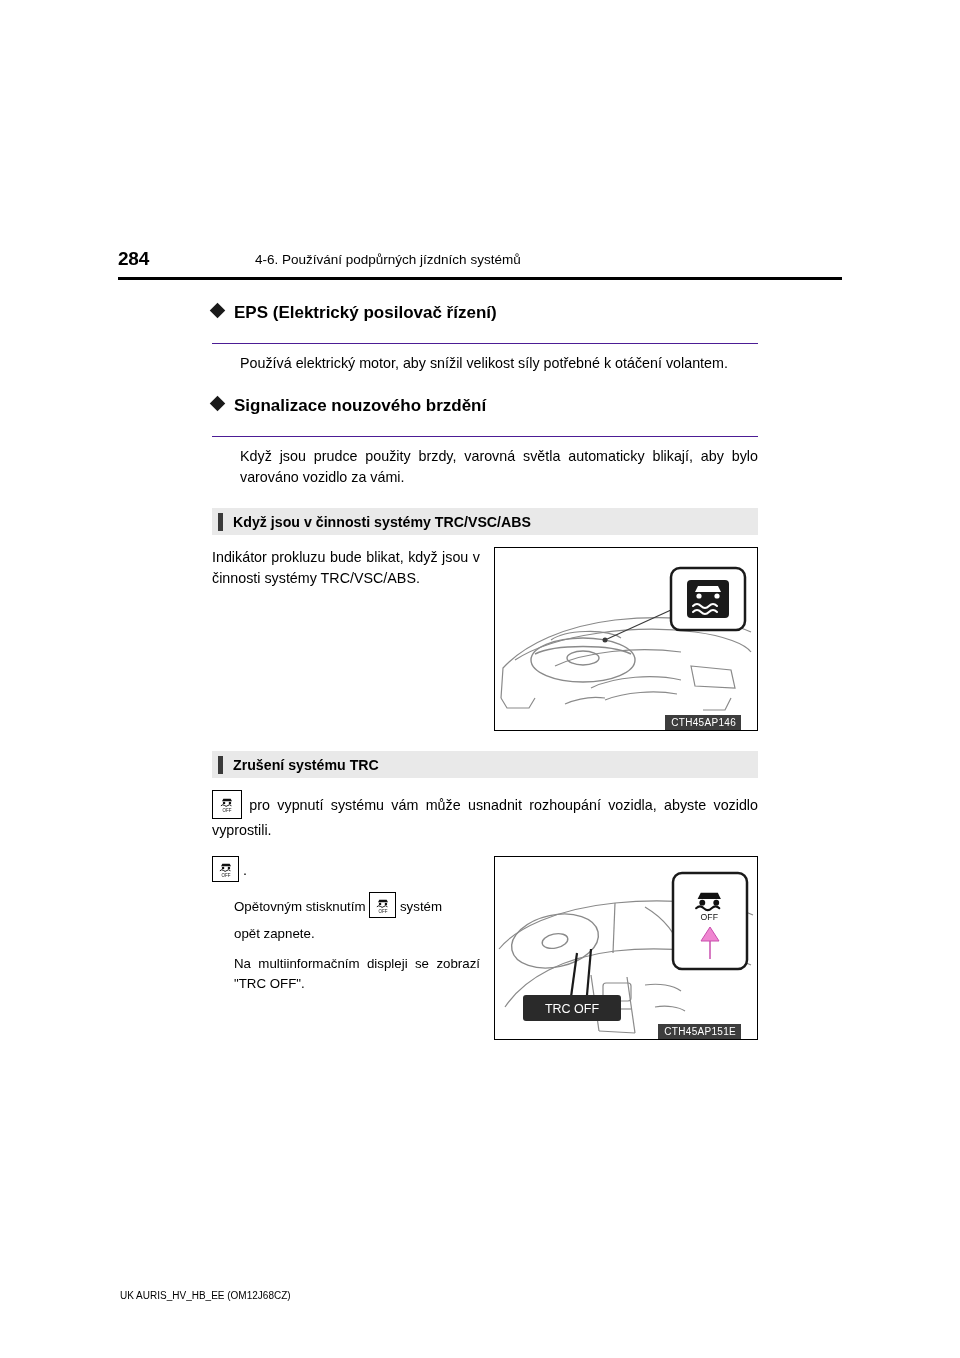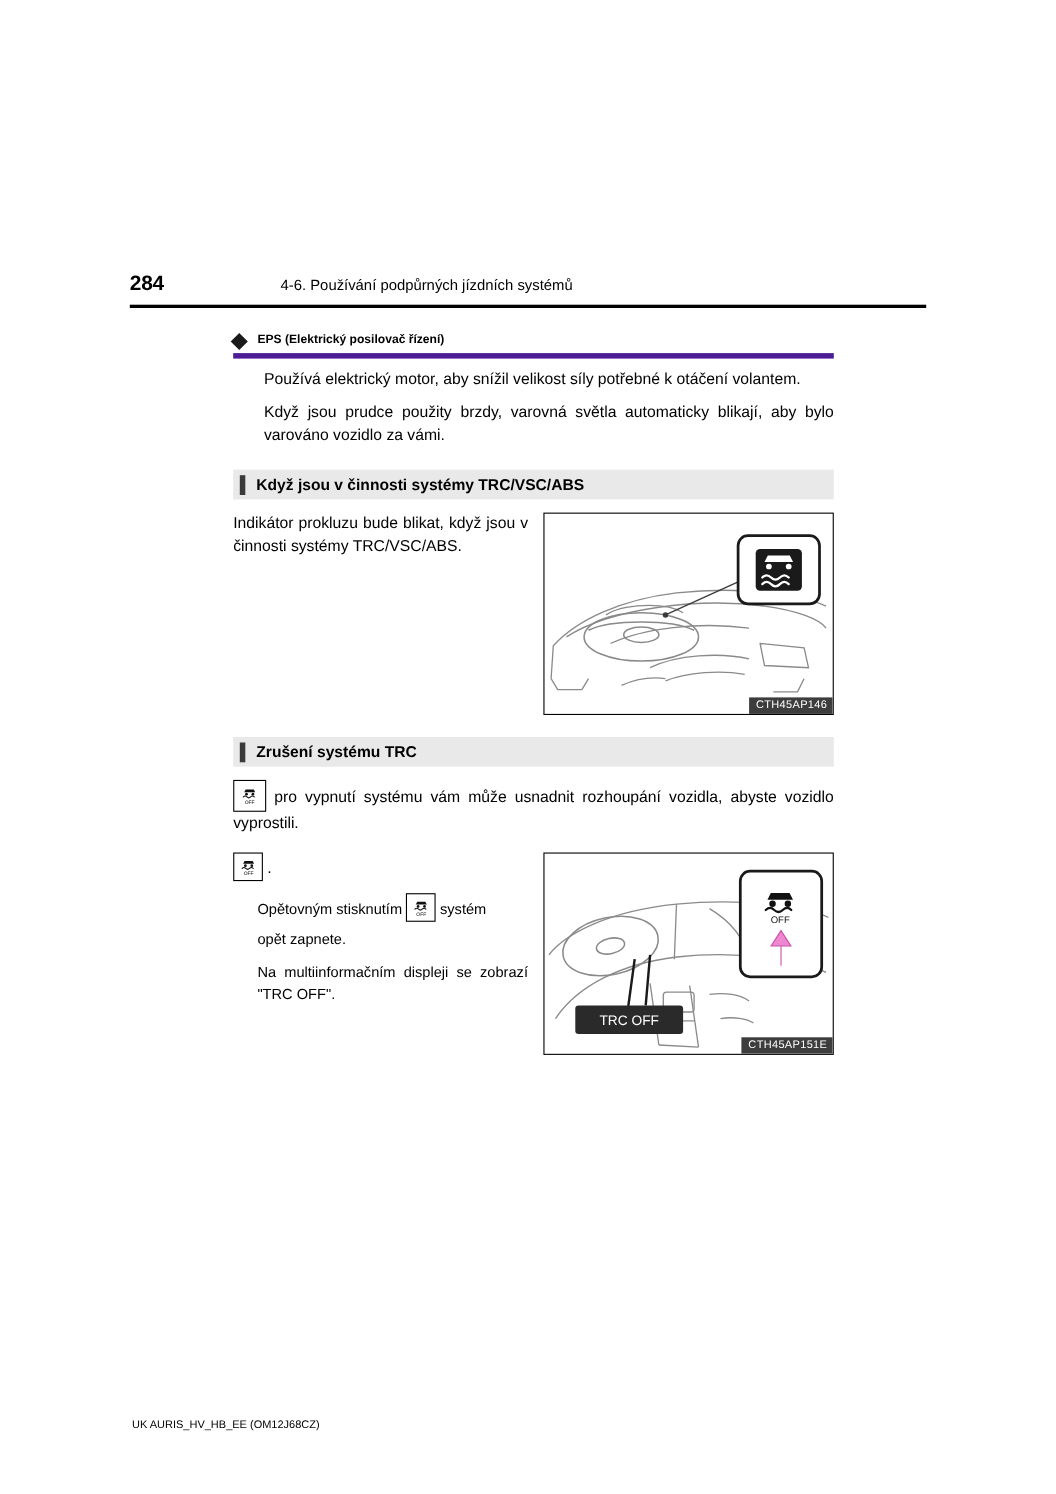--- a/index.html
+++ b/index.html
@@ -56,25 +56,25 @@
   
   .content {
     position: absolute;
     left: 212px;
     top: 250px;
     width: 546px;
   }
   .diamond-head {
     position: relative;
     padding-left: 22px;
-    font-size: 11px;
+    font-size: 17px;
     font-weight: bold;
     margin-top: 10px;
-    padding-bottom: 6px;
-    border-bottom: 5px solid #4c1d95;
+    padding-bottom: 20px;
+    border-bottom: 1px solid #4c1d95;
   }
   .diamond-head .dia {
     position: absolute;
     left: 0;
     top: 2px;
     width: 11px;
     height: 11px;
     background: #1a1a1a;
     transform: rotate(45deg);
   }
@@ -121,21 +121,21 @@
     right: 0;
     top: 0;
     width: 262px;
     height: 182px;
     border: 1px solid #000;
     background: #fff;
     overflow: hidden;
   }
   .fig-code {
     position: absolute;
-    right: 0;
+    right: 16px;
     bottom: 0;
     background: #3d3d3d;
     color: #fff;
     font-size: 10px;
     padding: 2px 5px 2px 6px;
     letter-spacing: 0.3px;
   }
   
   .trc-para {
     font-size: 14.3px;
@@ -204,20 +204,24 @@
   </div>
 
   <div class="content">
 
     <div class="diamond-head">
       <span class="dia"></span>
       <span>EPS (Elektrický posilovač řízení)</span>
     </div>
     <div class="para">Používá elektrický motor, aby snížil velikost síly potřebné k otáčení volantem.</div>
 
+    <div class="diamond-head" style="margin-top:22px;">
+      <span class="dia"></span>
+      <span>Signalizace nouzového brzdění</span>
+    </div>
     <div class="para">Když jsou prudce použity brzdy, varovná světla automaticky blikají, aby bylo varováno vozidlo za vámi.</div>
 
     <div class="section-bar">
       <span class="tick"></span>
       <span class="sec-title">Když jsou v činnosti systémy TRC/VSC/ABS</span>
     </div>
 
     <div class="fig-row">
       <div class="fig-text">Indikátor prokluzu bude blikat, když jsou v činnosti systémy TRC/VSC/ABS.</div>
 

